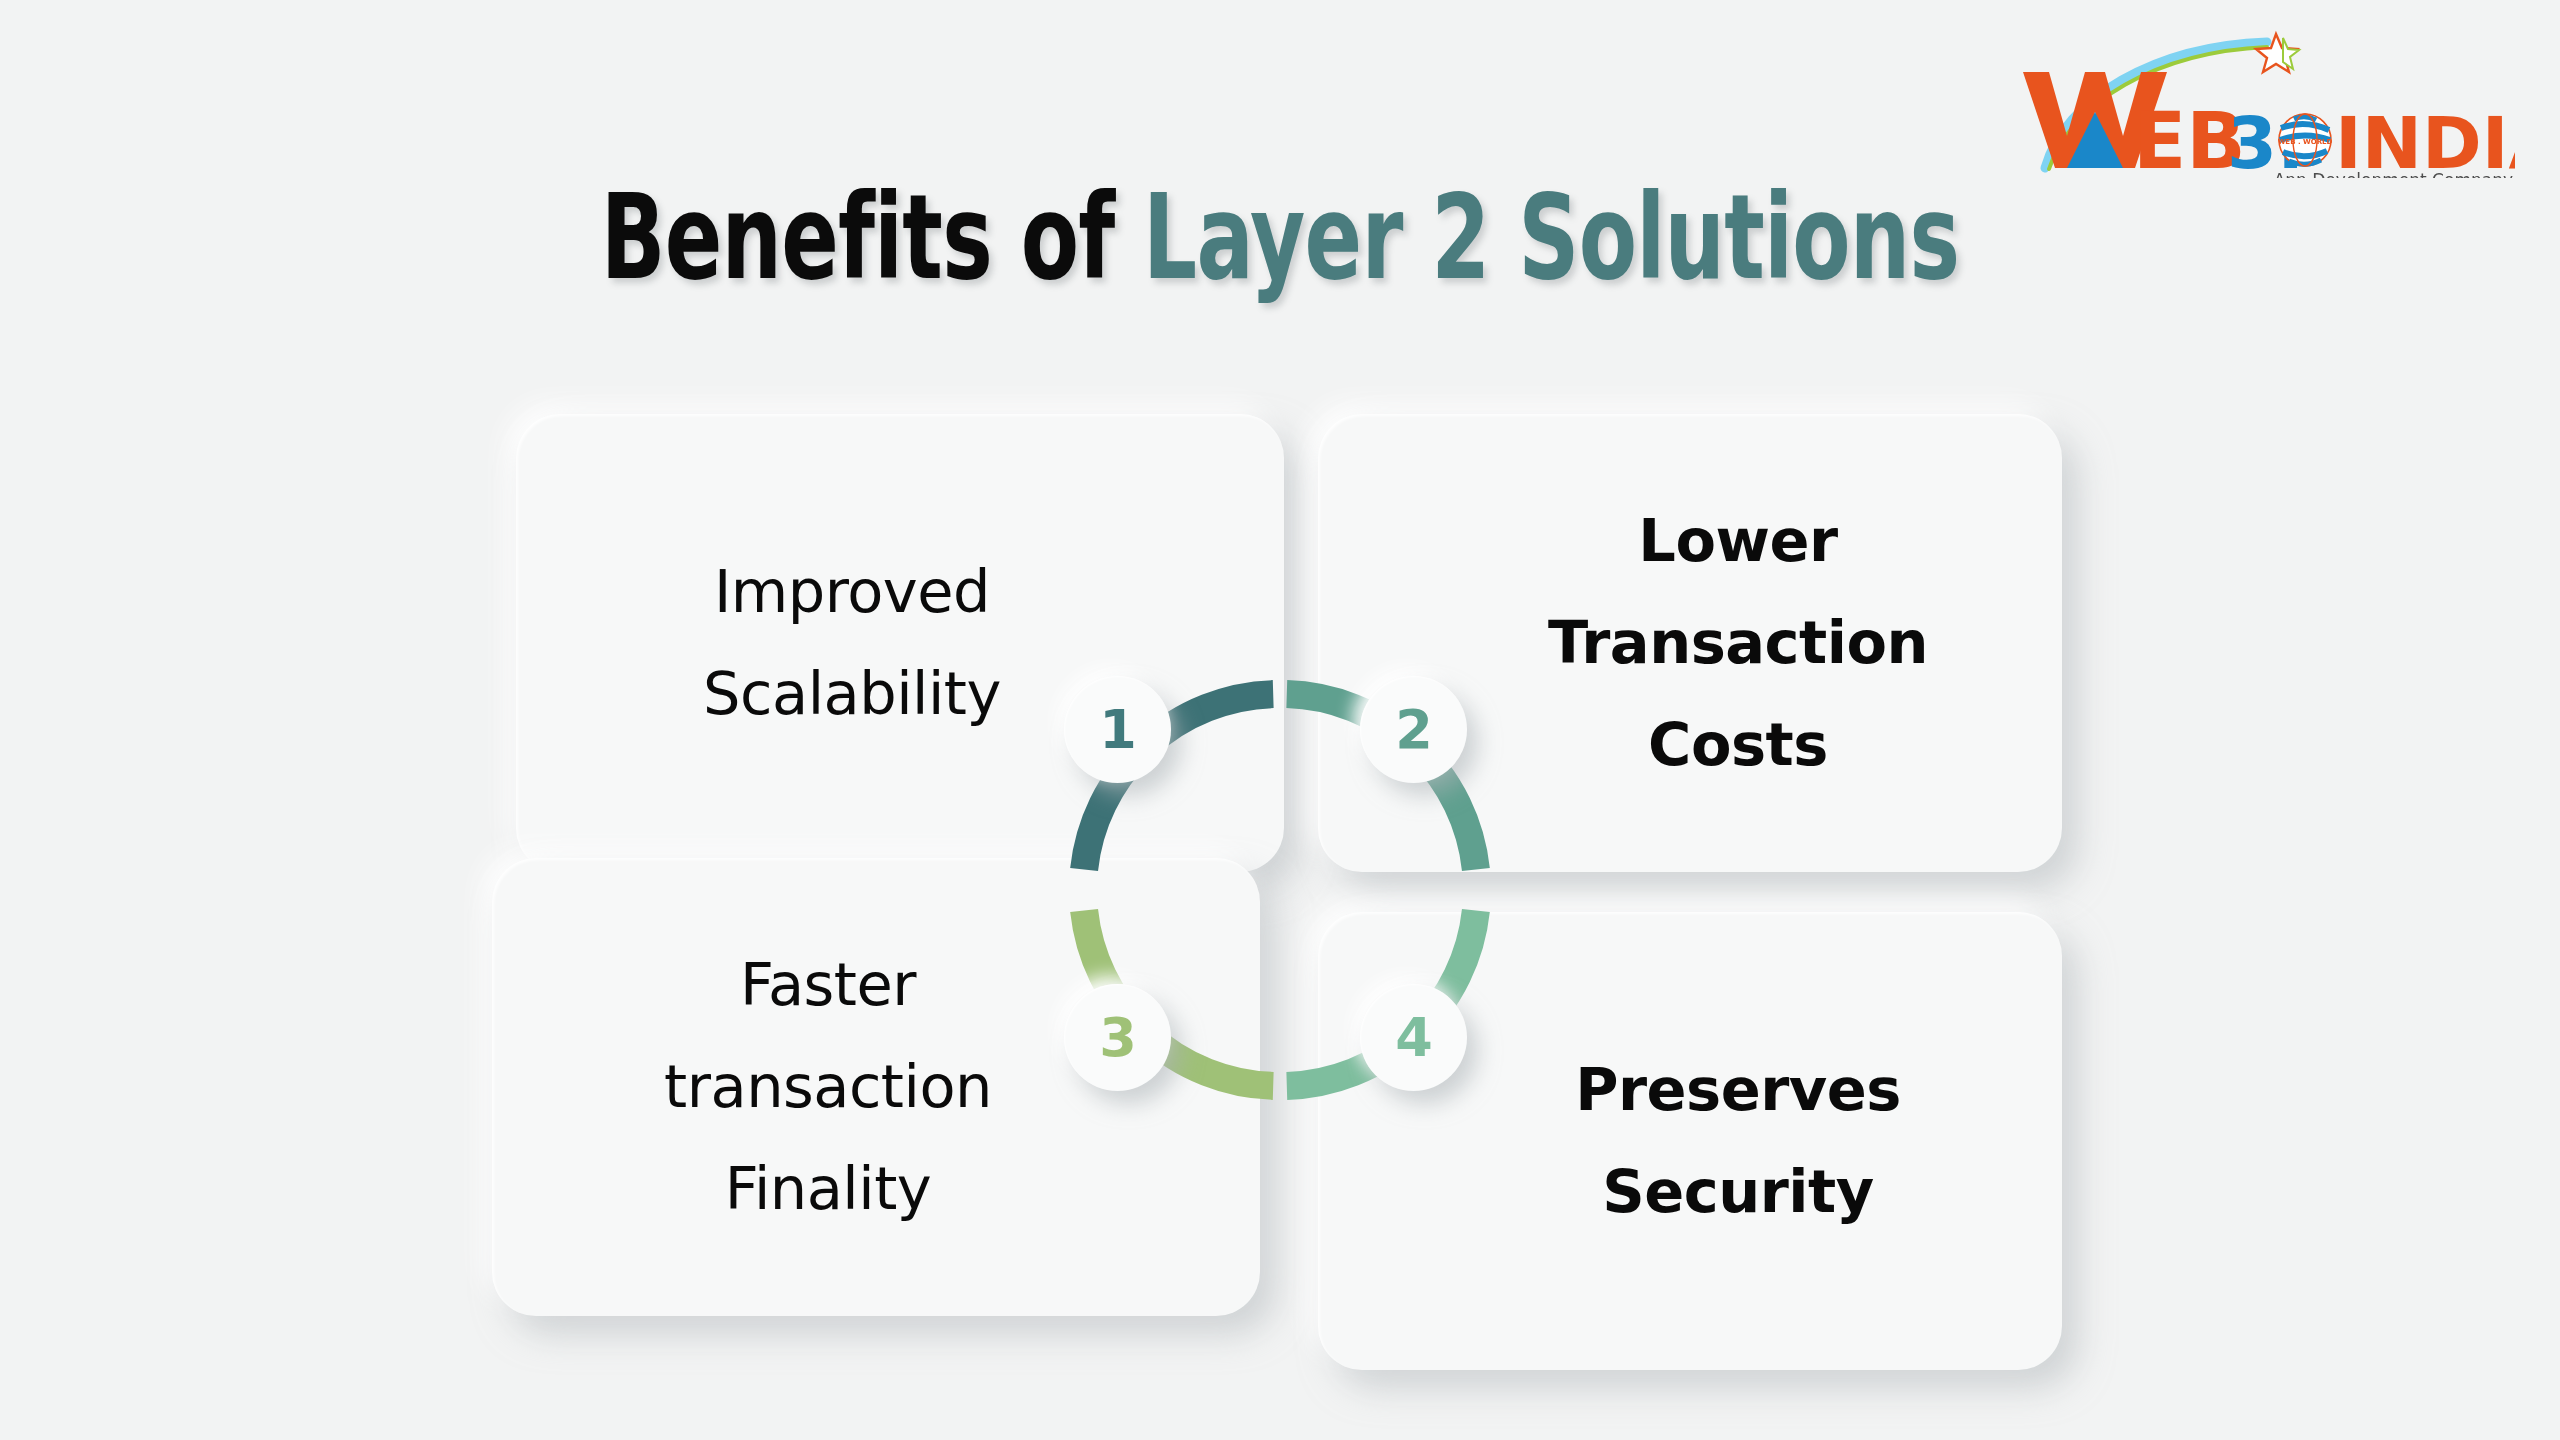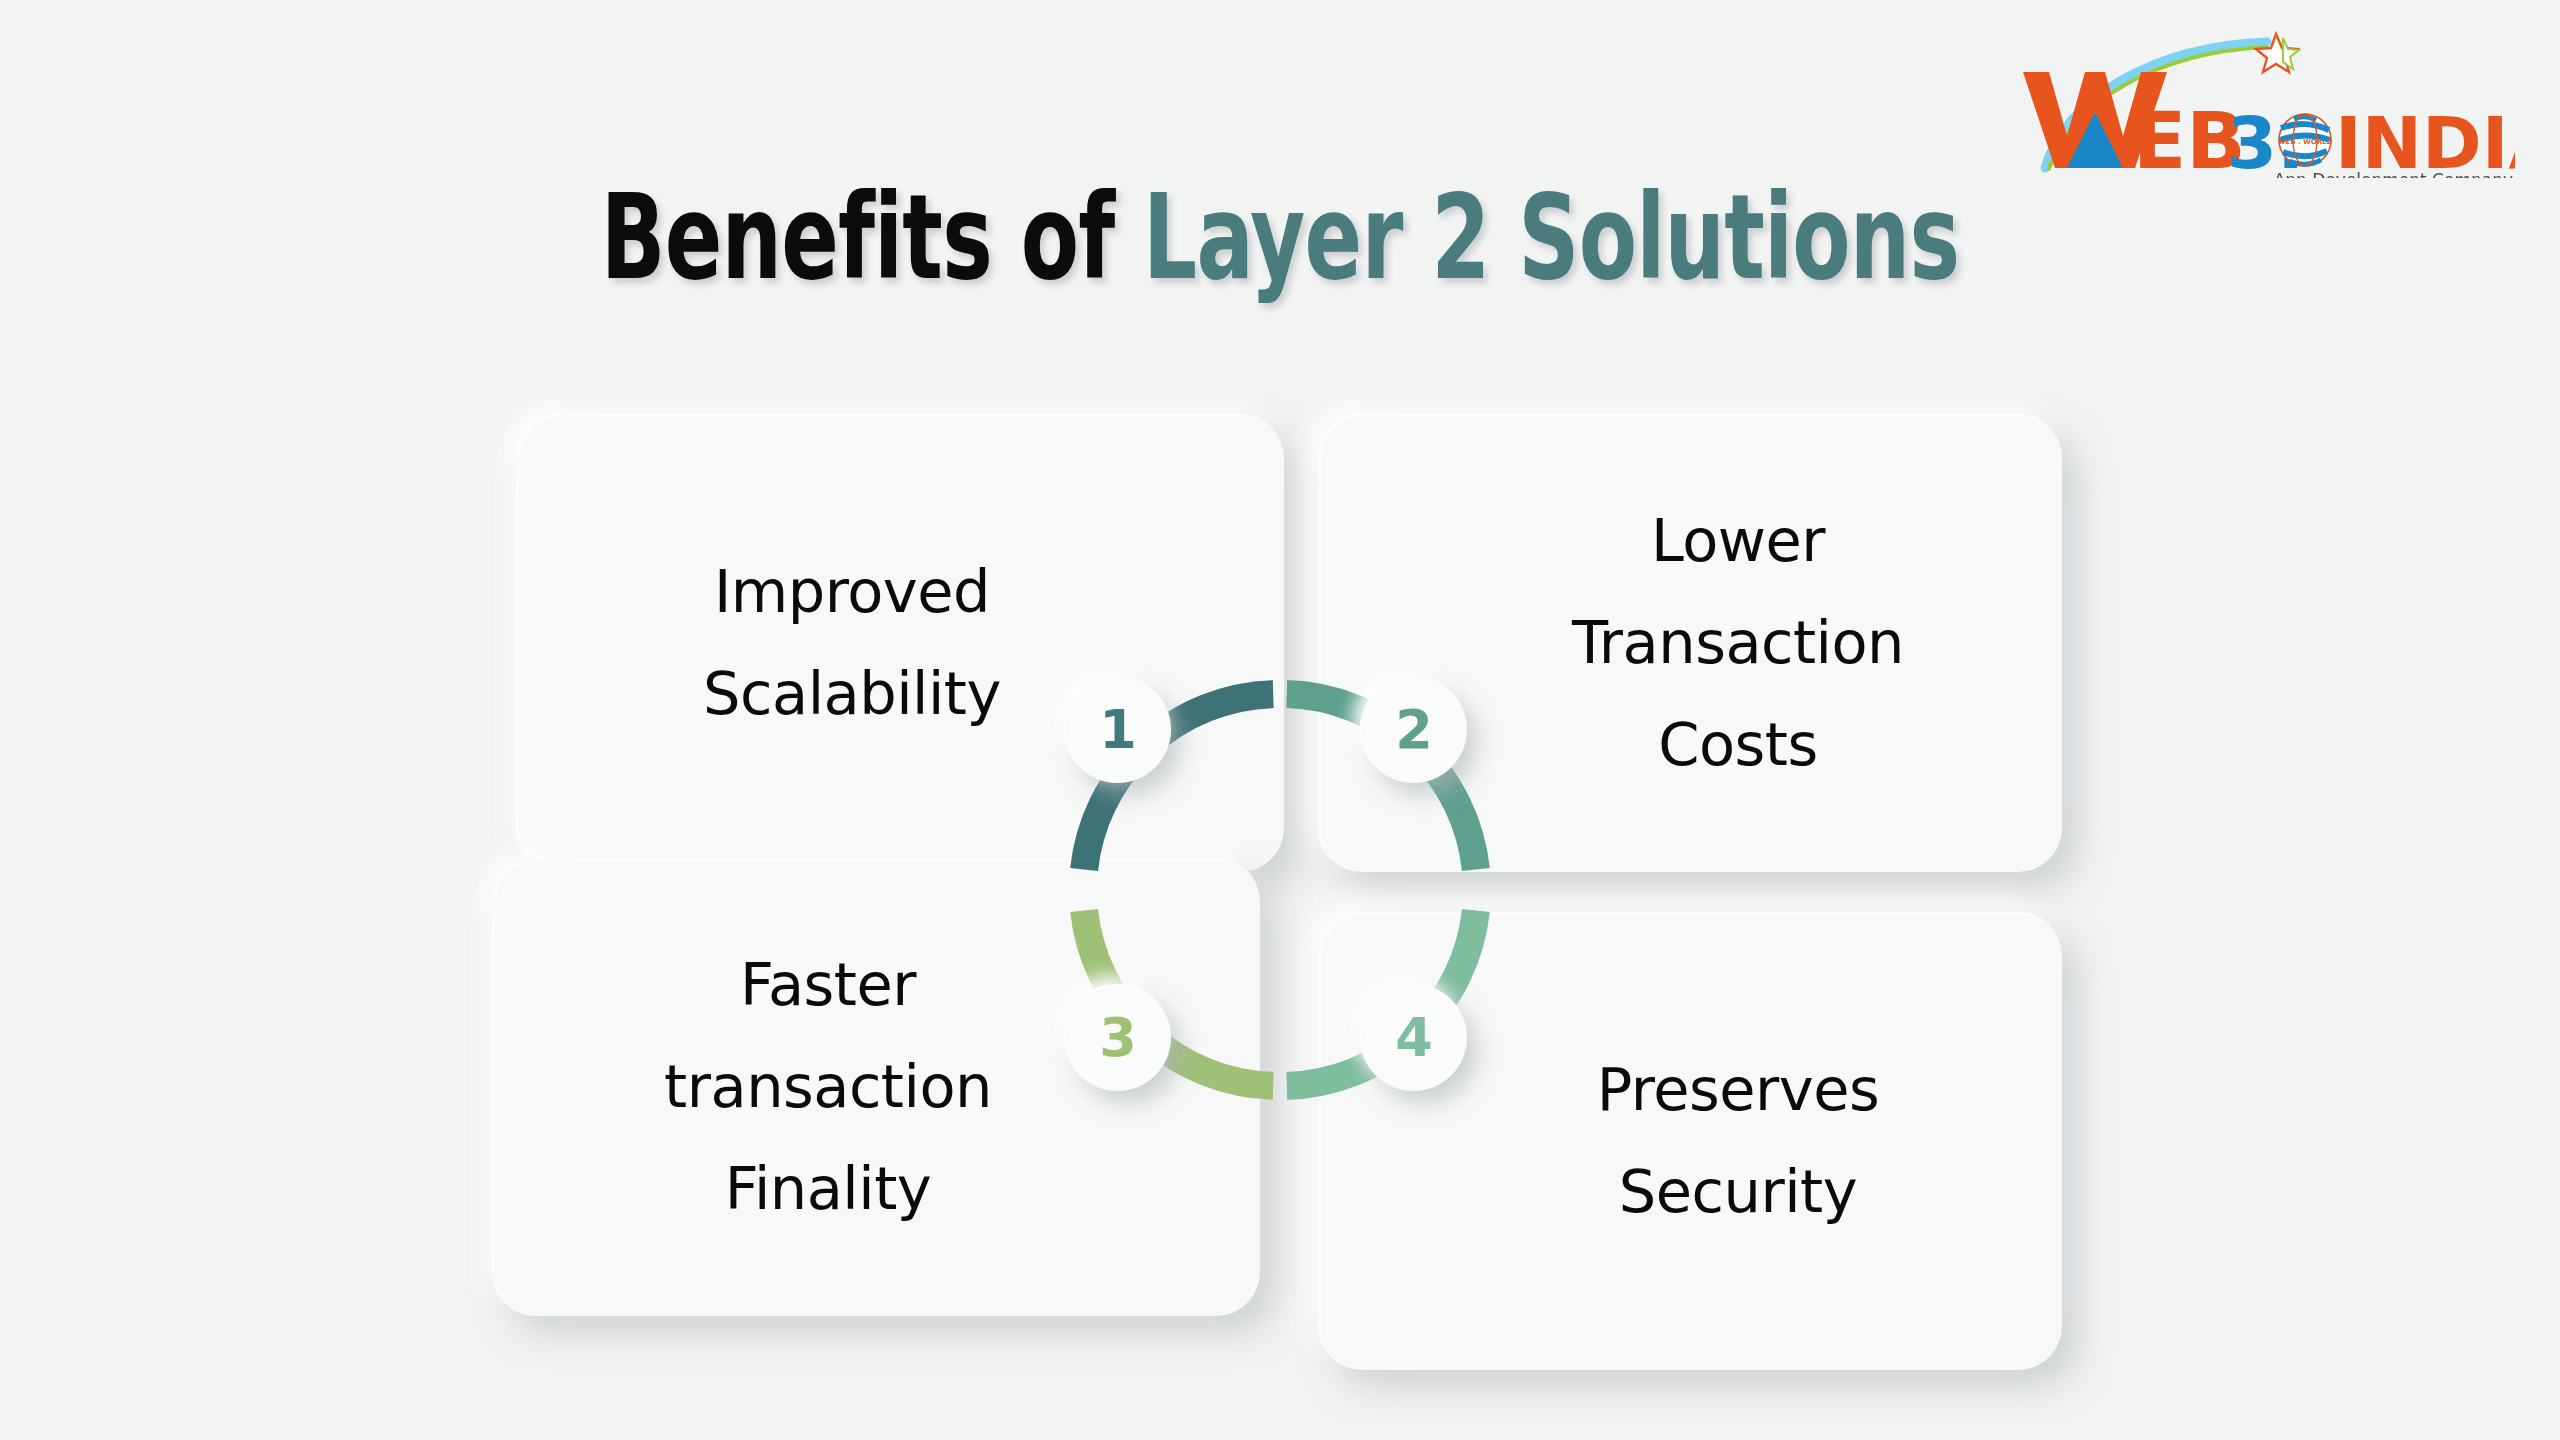--- a/index.html
+++ b/index.html
@@ -70,21 +70,21 @@
   }
 
   
   #card-1 { left:516px;  top:414px;  width:768px;  height:458px; }
   #card-3 { left:492px;  top:858px;  width:768px;  height:458px; }
   #card-1 .card-text, #card-3 .card-text { transform:translateX(-48px); }
 
   
   #card-2 { left:1318px; top:414px;  width:744px;  height:458px; }
   #card-4 { left:1318px; top:912px;  width:744px;  height:458px; }
-  #card-2 .card-text, #card-4 .card-text { transform:translateX(48px); }
+  #card-2 .card-text, #card-4 .card-text { transform:translateX(48px);font-weight:bold; }
 
   
   #ring {
     position:absolute;
     left:1038px; top:648px;
     width:484px; height:484px;
     pointer-events:none;
   }
   #ring svg { display:block; width:484px; height:484px; overflow:visible; }
 

